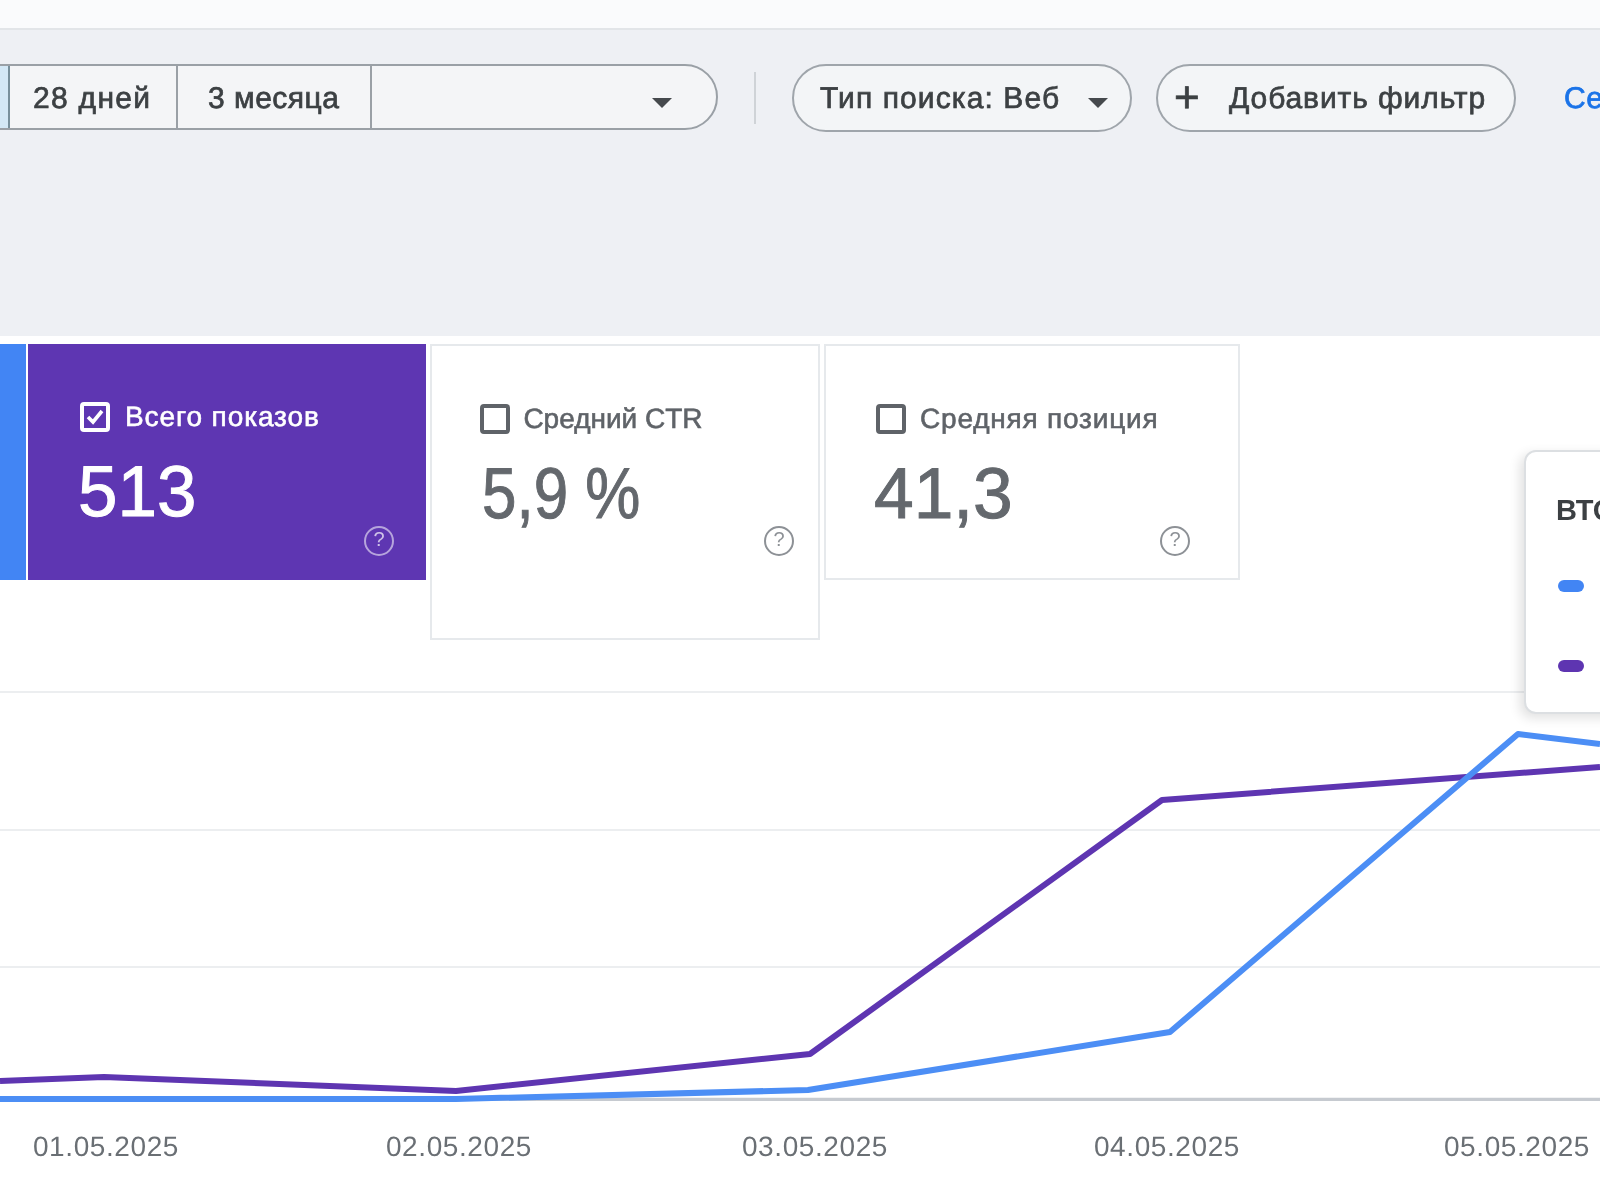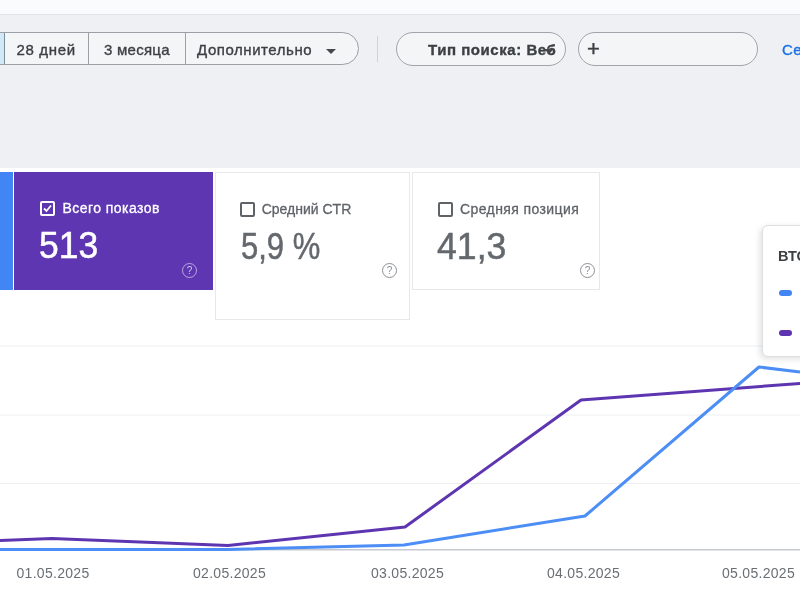--- a/index.html
+++ b/index.html
@@ -21,31 +21,31 @@
   <div class="abs" style="left:0;top:15px;width:800px;height:153px;background:#eef0f4;"></div>
 
   <div class="abs" style="left:-40px;top:32px;height:31px;border:1px solid #9aa0a6;border-radius:16.5px;overflow:hidden;display:flex;background:#f4f5f7;">
     <div style="width:43.5px;background:#d3e8f6;border-right:1.5px solid #78909c;box-sizing:border-box;"></div>
     <div style="width:84px;border-right:1px solid #9aa0a6;box-sizing:border-box;"></div>
     <div style="width:97px;border-right:1px solid #9aa0a6;box-sizing:border-box;"></div>
     <div style="width:172px;"></div>
   </div>
   <div class="btntext" style="left:16.5px;top:40.7px;letter-spacing:0.65px;">28 дней</div>
   <div class="btntext" style="left:104px;top:40.7px;letter-spacing:0.25px;">3 месяца</div>
-  <div class="btntext" style="left:197px;top:40.7px;letter-spacing:0.55px;">Дополнительно</div>
   <div class="arrow" style="left:326px;top:49px;"></div>
 
   <div class="abs" style="left:377px;top:36px;width:1px;height:26px;background:#cfd3d7;"></div>
 
   <div class="abs" style="left:396px;top:32px;width:170px;height:34px;border:1px solid #9fa5ab;border-radius:17px;background:#f3f5f7;box-sizing:border-box;"></div>
-  <div class="btntext" style="left:428px;top:40.7px;letter-spacing:0.55px;font-weight:bold;">Тип поиска: Веб</div>
+  <div class="btntext" style="left:410px;top:40.7px;letter-spacing:0.55px;">Тип поиска: Веб</div>
   <div class="arrow" style="left:544px;top:49px;"></div>
 
   <div class="abs" style="left:578px;top:32px;width:180px;height:34px;border:1px solid #9fa5ab;border-radius:17px;background:#f3f5f7;box-sizing:border-box;"></div>
   <div class="btntext" style="left:587px;top:38px;font-size:22px;font-weight:300;letter-spacing:0;line-height:22px;">+</div>
+  <div class="btntext" style="left:614.5px;top:40.7px;letter-spacing:0.45px;">Добавить фильтр</div>
 
   <div class="btntext" style="left:782px;top:40.7px;color:#1a73e8;letter-spacing:0.3px;">Сегодня</div>
 
   <div class="abs" style="left:0;top:172px;width:13px;height:118px;background:#4285f4;"></div>
 
   <div class="abs" style="left:14px;top:172px;width:199px;height:118px;background:#5e36b2;">
     <div class="abs" style="left:26.3px;top:29.3px;width:11px;height:11px;border:2px solid #fff;border-radius:2px;">
       <svg width="11" height="11" viewBox="0 0 11 11" style="display:block;">
           <path d="M2 5.5 L4.5 8 L9 2.5" stroke="#fff" stroke-width="1.8" fill="none"></path>
         </svg>
@@ -55,21 +55,21 @@
     <div class="abs qm" style="left:168px;top:91px;border:1.5px solid rgba(255,255,255,.55);color:rgba(255,255,255,.7);">?</div>
   </div>
 
   <div class="abs" style="left:215px;top:172px;width:195px;height:148px;background:#fff;border:1px solid #e6e9ec;box-sizing:border-box;">
     <div class="abs" style="left:24.2px;top:29.2px;width:11px;height:11px;border:2px solid #5f6368;border-radius:2px;"></div>
     <div class="cardlabel" style="left:45.7px;top:28px;color:#5f6368;letter-spacing:0px;">Средний CTR</div>
     <div class="bigval" style="left:24.5px;top:55.5px;color:#64686d;transform:scaleX(0.86);">5,9&nbsp;%</div>
     <div class="abs qm" style="left:166px;top:90px;border:1.5px solid #8d9196;color:#8d9196;">?</div>
   </div>
 
-  <div class="abs" style="left:412px;top:172px;width:188px;height:118px;background:#fff;border:1px solid #e6e9ec;box-sizing:border-box;">
+  <div class="abs" style="left:412px;top:172px;width:208px;height:118px;background:#fff;border:1px solid #e6e9ec;box-sizing:border-box;">
     <div class="abs" style="left:25px;top:29.2px;width:11px;height:11px;border:2px solid #5f6368;border-radius:2px;"></div>
     <div class="cardlabel" style="left:47px;top:28px;color:#5f6368;letter-spacing:0.4px;">Средняя позиция</div>
     <div class="bigval" style="left:24px;top:55.5px;color:#64686d;transform:scaleX(0.99);">41,3</div>
     <div class="abs qm" style="left:167px;top:90px;border:1.5px solid #8d9196;color:#8d9196;">?</div>
   </div>
 
   <svg class="abs" style="left:0;top:290px;" width="800" height="310" viewBox="0 0 800 310">
     <line x1="0" y1="56" x2="800" y2="56" stroke="#eceef0" stroke-width="1"></line>
     <line x1="0" y1="125" x2="800" y2="125" stroke="#eceef0" stroke-width="1"></line>
     <line x1="0" y1="193.5" x2="800" y2="193.5" stroke="#eceef0" stroke-width="1"></line>

